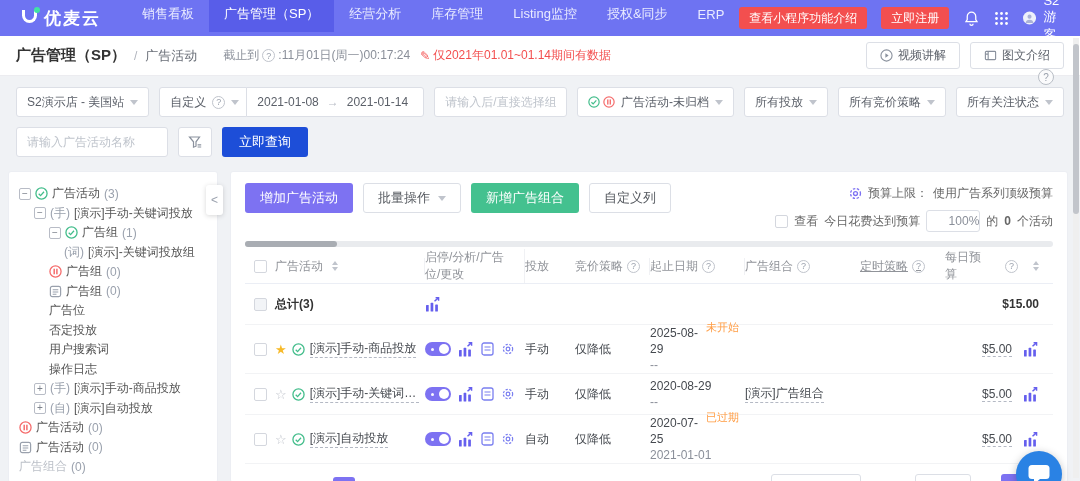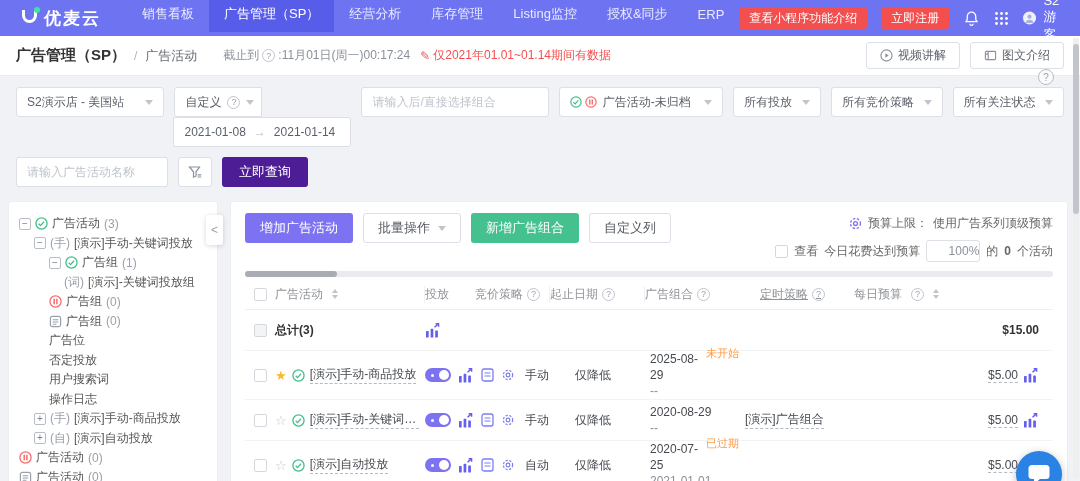--- a/index.html
+++ b/index.html
@@ -44,24 +44,24 @@
   
   .filter-area { padding:11px 16px 2px; position:relative; }
   .frow { display:flex; gap:10px; margin-bottom:10px; }
   .ctrl { height:30px; background:#fff; border:1px solid #dcdfe6; border-radius:3px; display:flex;
           align-items:center; padding:0 10px; color:#5a5f68; font-size:12px; gap:6px;
           white-space:nowrap; }
   .ctrl input { border:none; outline:none; font:inherit; color:#5a5f68; width:100%; }
   .ctrl input::placeholder { color:#bfc4cc; }
   .chev { width:0; height:0; border-left:4px solid transparent; border-right:4px solid transparent;
           border-top:5px solid #c0c4cc; margin-left:auto; }
-  .ctrl-group { display:flex;flex-direction:column; }
+  .ctrl-group { display:flex; }
   .ctrl-group .ctrl:first-child { border-radius:3px 0 0 3px; }
   .ctrl-group .ctrl:last-child { border-radius:0 3px 3px 0; margin-left:-1px; }
-  .green-btn { height:30px; background:#4c1d95; color:#fff; border:none; border-radius:3px;
+  .green-btn { height:30px; background:#1d4ed8; color:#fff; border:none; border-radius:3px;
                padding:0 17px; font-size:13px; cursor:pointer; }
   .help-float { position:absolute; top:69px; right:26px; width:16px; height:16px; border:1px solid #b9bec6;
                 border-radius:50%; background:#fbfbfc; color:#9aa1ad; font-size:10px; display:flex;
                 align-items:center; justify-content:center; z-index:4; }
 
   
   .main { display:flex; gap:12px; padding:2px 12px 0 8px; height:314px; position:relative; }
   .card { background:#fff; border:1px solid #eceef3; border-radius:3px; }
   .tree-card { width:210px; flex:none; padding:12px 8px; overflow:hidden; }
   .t-row { display:flex; align-items:center; height:19.5px; gap:4px; color:#555; white-space:nowrap; }
@@ -105,21 +105,21 @@
   .trow.total { font-weight:bold; color:#333; }
   .cell { flex:none; display:flex; align-items:center; padding-right:6px; }
   .c0 { width:30px; justify-content:center; padding-right:0; }
   .c1 { width:150px; gap:5px; }
   .c2 { width:100px; gap:7px; }
   .c3 { width:50px; }
   .c4 { width:75px; }
   .c5 { width:95px; position:relative; }
   .c6 { width:115px; }
   .c7 { width:85px;text-decoration:underline; }
-  .c8 { width:100px; justify-content:flex-end; gap:5px; }
+  .c8 { width:100px; justify-content:flex-end; gap:11px; }
   .c9 { width:60px; padding-left:12px; }
   .thead .c1,.thead .c2,.thead .c4,.thead .c5 { border-right:1px solid #f0f1f4; }
   .sort { display:inline-flex; flex-direction:column; gap:2px; margin-left:4px; }
   .sort i { width:0; height:0; border-left:3.5px solid transparent; border-right:3.5px solid transparent; }
   .sort .up { border-bottom:4px solid #c0c4cc; }
   .sort .dn { border-top:4px solid #c0c4cc; }
   .star { font-size:13px; color:#c0c4cc; cursor:pointer; flex:none; }
   .star.on { color:#f7ba2a; }
   .dashed { border-bottom:1px dashed #b4b9c4; cursor:pointer; white-space:nowrap; overflow:hidden;
             text-overflow:ellipsis; }
@@ -451,20 +451,23 @@
             <div class="cell c0">
               <span class="cb"></span>
             </div>
             <div class="cell c1">
               <span>广告活动</span>
               <span class="sort">
                 <i class="up"></i>
                 <i class="dn"></i>
               </span>
             </div>
+            <div class="cell c2">
+              <span>启停/分析/广告位/更改</span>
+            </div>
             <div class="cell c3">
               <span>投放</span>
             </div>
             <div class="cell c4">
               <span>竞价策略</span>
               <span class="q" style="margin-left: 4px;">?</span>
             </div>
             <div class="cell c5">
               <span>起止日期</span>
               <span class="q" style="margin-left: 4px;">?</span>

